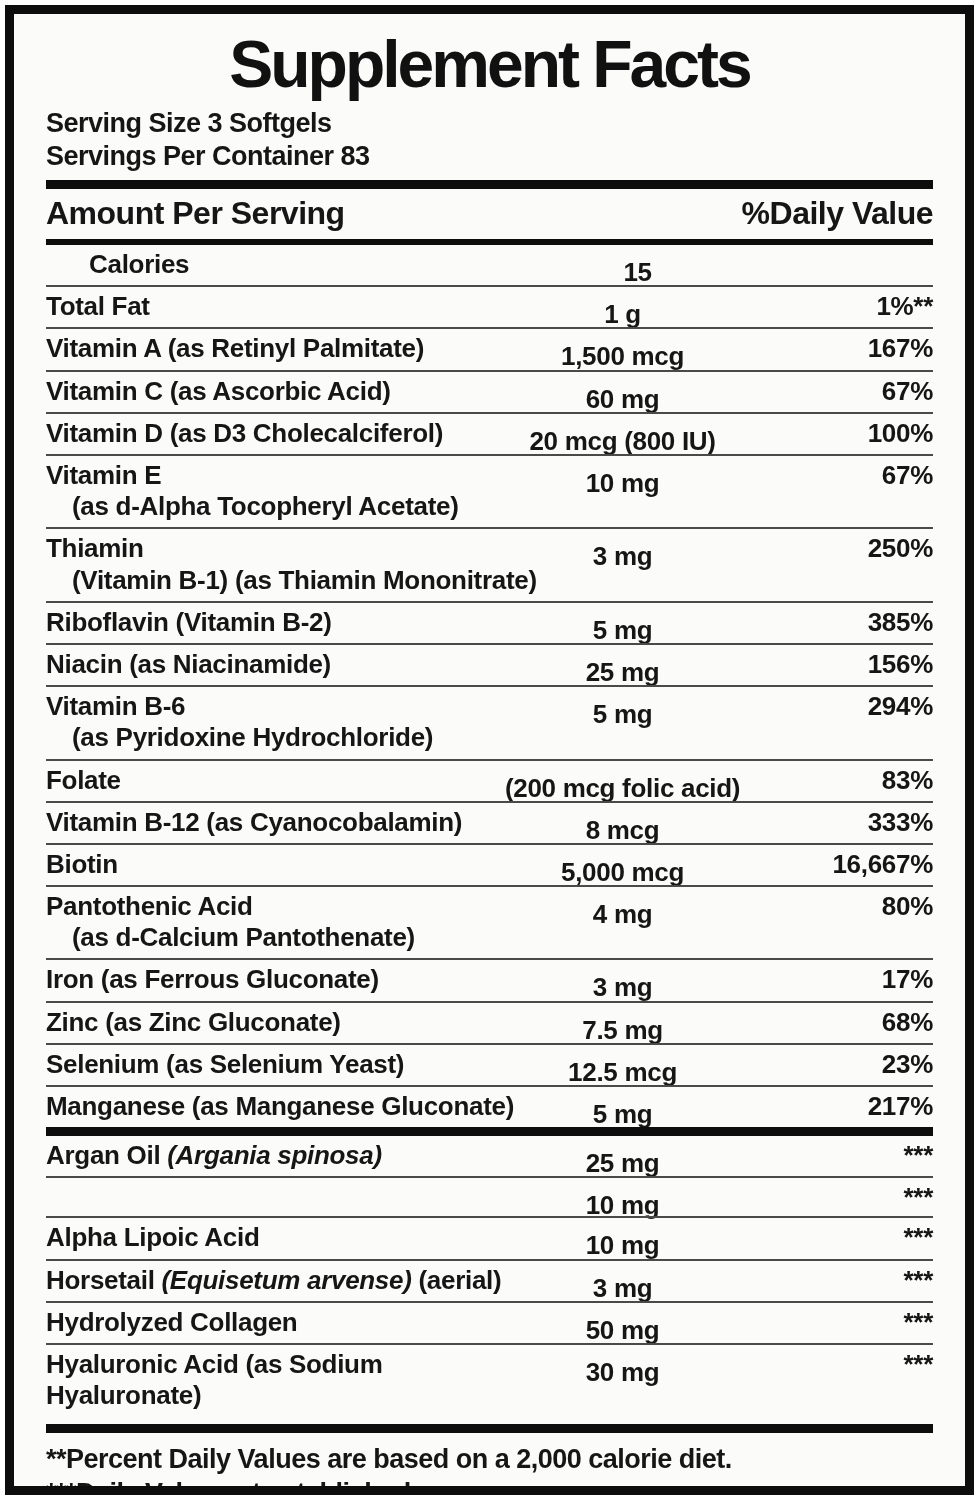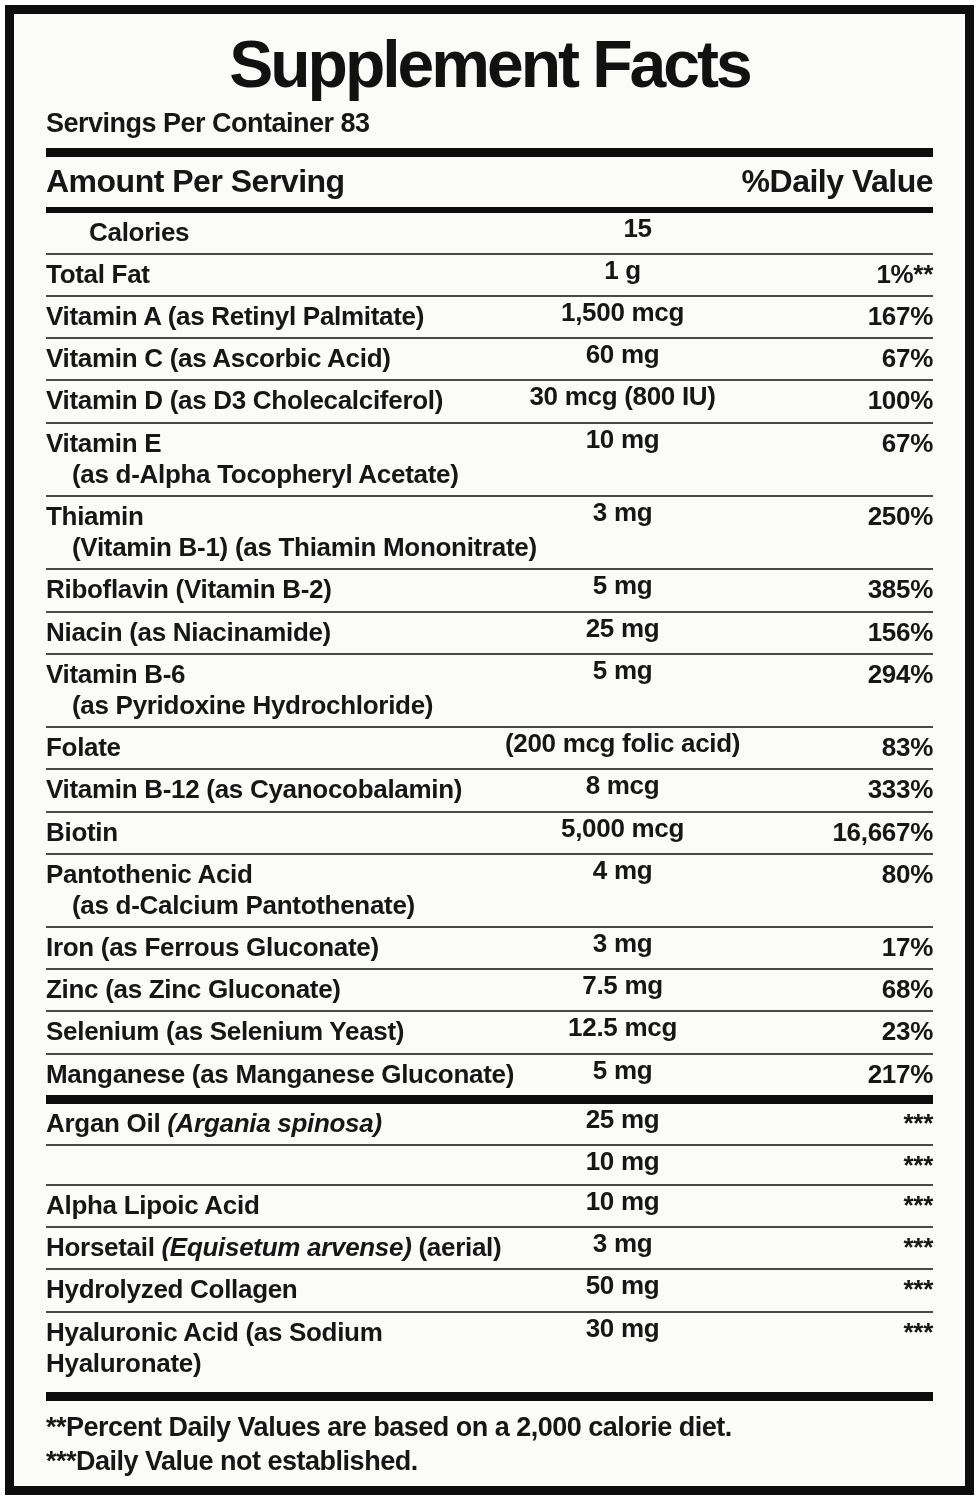--- a/index.html
+++ b/index.html
@@ -56,21 +56,21 @@
     letter-spacing: -0.3px;
     line-height: 1.2;
   }
   .row.first { border-top: none; margin-left: 43px; }
   .row.section-break { border-top: 9px solid #0d0d0d; }
   .name { max-width: 56%; }
   .name-italic { font-style: italic; }
   .name-sub { padding-left: 26px; }
   .amount {
     position: absolute;
-    left: 42%; top: 0;
+    left: 42%; top: 12px;
     width: 46%;
     text-align: center;
   }
   .dv {
     position: absolute;
     right: 0; top: 4px;
     text-align: right;
   }
   .footnotes {
     padding-top: 10px;
@@ -81,20 +81,21 @@
   }
 </style>
 </head>
 <body>
 
 <div class="sheet">
   <div class="frame">
 
     <h1 class="title">Supplement Facts</h1>
 
+    <div class="serving">Serving Size 3 Softgels</div>
     <div class="serving">Servings Per Container 83</div>
 
     <div class="bar thick"></div>
 
     <div class="head-row">
       <span>Amount Per Serving</span>
       <span>%Daily Value</span>
     </div>
 
     <div class="bar med"></div>
@@ -147,21 +148,21 @@
     </div>
     <div class="dv">67%</div>
   </div>
 
   <div class="row">
     <div class="name">
       <span class="name-main">Vitamin D (as D3 Cholecalciferol)</span><span class="name-italic"></span><span class="name-after"></span>
       
     </div>
     <div class="amount">
-      <div class="amount-main">30 mcg (800 IU)</div>
+      <div class="amount-main">20 mcg (800 IU)</div>
 
     </div>
     <div class="dv">100%</div>
   </div>
 
   <div class="row">
     <div class="name">
       <span class="name-main">Vitamin E</span><span class="name-italic"></span><span class="name-after"></span>
       <div class="name-sub">(as d-Alpha Tocopheryl Acetate)</div>
     </div>

